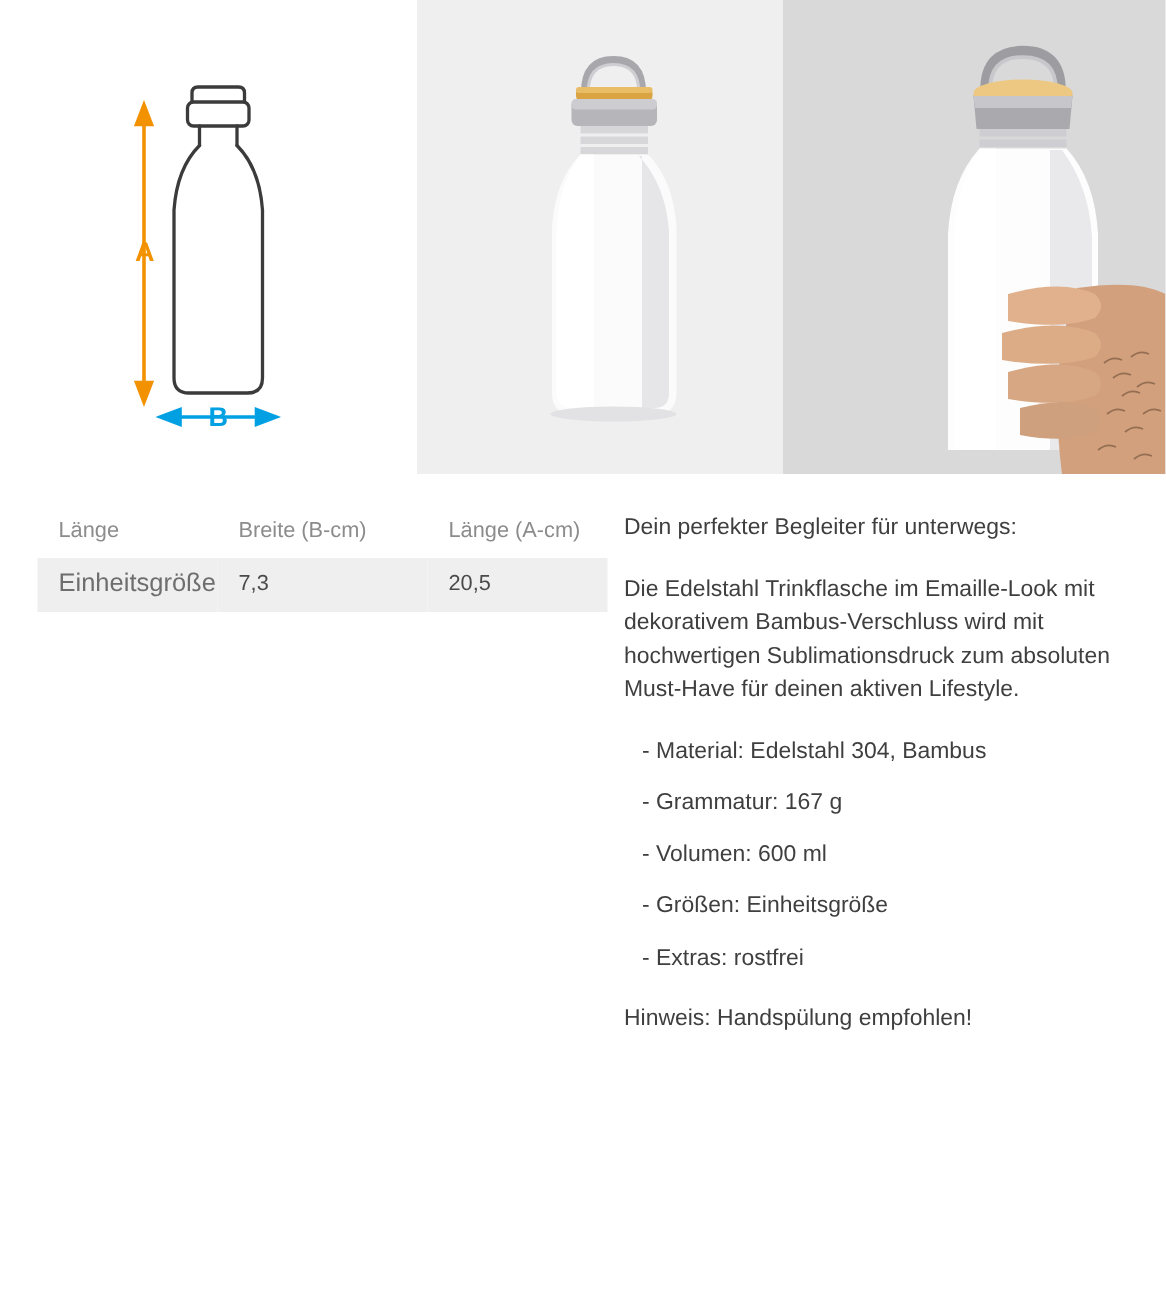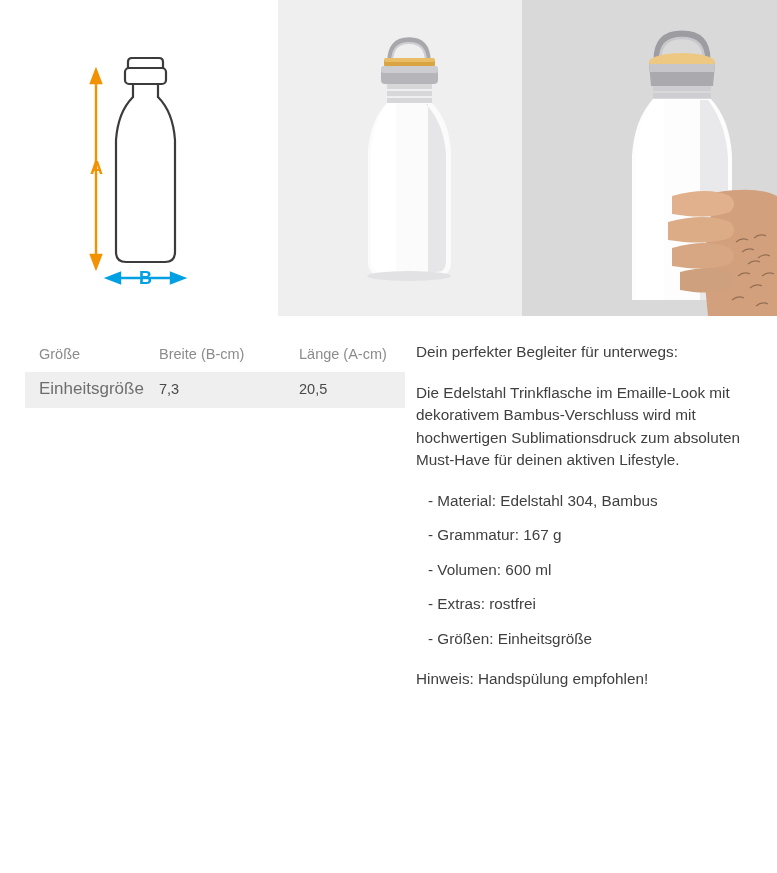--- a/index.html
+++ b/index.html
@@ -216,21 +216,21 @@
         <path d="M234 306 q6 -5 12 -2"></path>
       </g>
     </svg>
   </div>
 </div>
 
 <div class="table-wrap">
   <table class="size-table">
     <thead>
       <tr>
-        <th class="col-1">Größe</th>
+        <th class="col-1">Länge</th>
         <th class="col-2">Breite (B-cm)</th>
         <th class="col-3">Länge (A-cm)</th>
       </tr>
     </thead>
     <tbody>
       <tr>
         <td>Einheitsgröße</td>
         <td class="val">7,3</td>
         <td class="val">20,5</td>
       </tr>
@@ -238,17 +238,17 @@
   </table>
 </div>
 
 <div class="desc">
   <p>Dein perfekter Begleiter für unterwegs:</p>
   <p>Die Edelstahl Trinkflasche im Emaille-Look mit dekorativem Bambus-Verschluss wird mit hochwertigen Sublimationsdruck zum absoluten Must-Have für deinen aktiven Lifestyle.</p>
   <ul>
     <li>- Material: Edelstahl 304, Bambus</li>
     <li>- Grammatur: 167 g</li>
     <li>- Volumen: 600 ml</li>
+    <li>- Größen: Einheitsgröße</li>
     <li>- Extras: rostfrei</li>
-    <li>- Größen: Einheitsgröße</li>
   </ul>
   <p class="tight">Hinweis: Handspülung empfohlen!</p>
 </div>
 
 </body></html>

